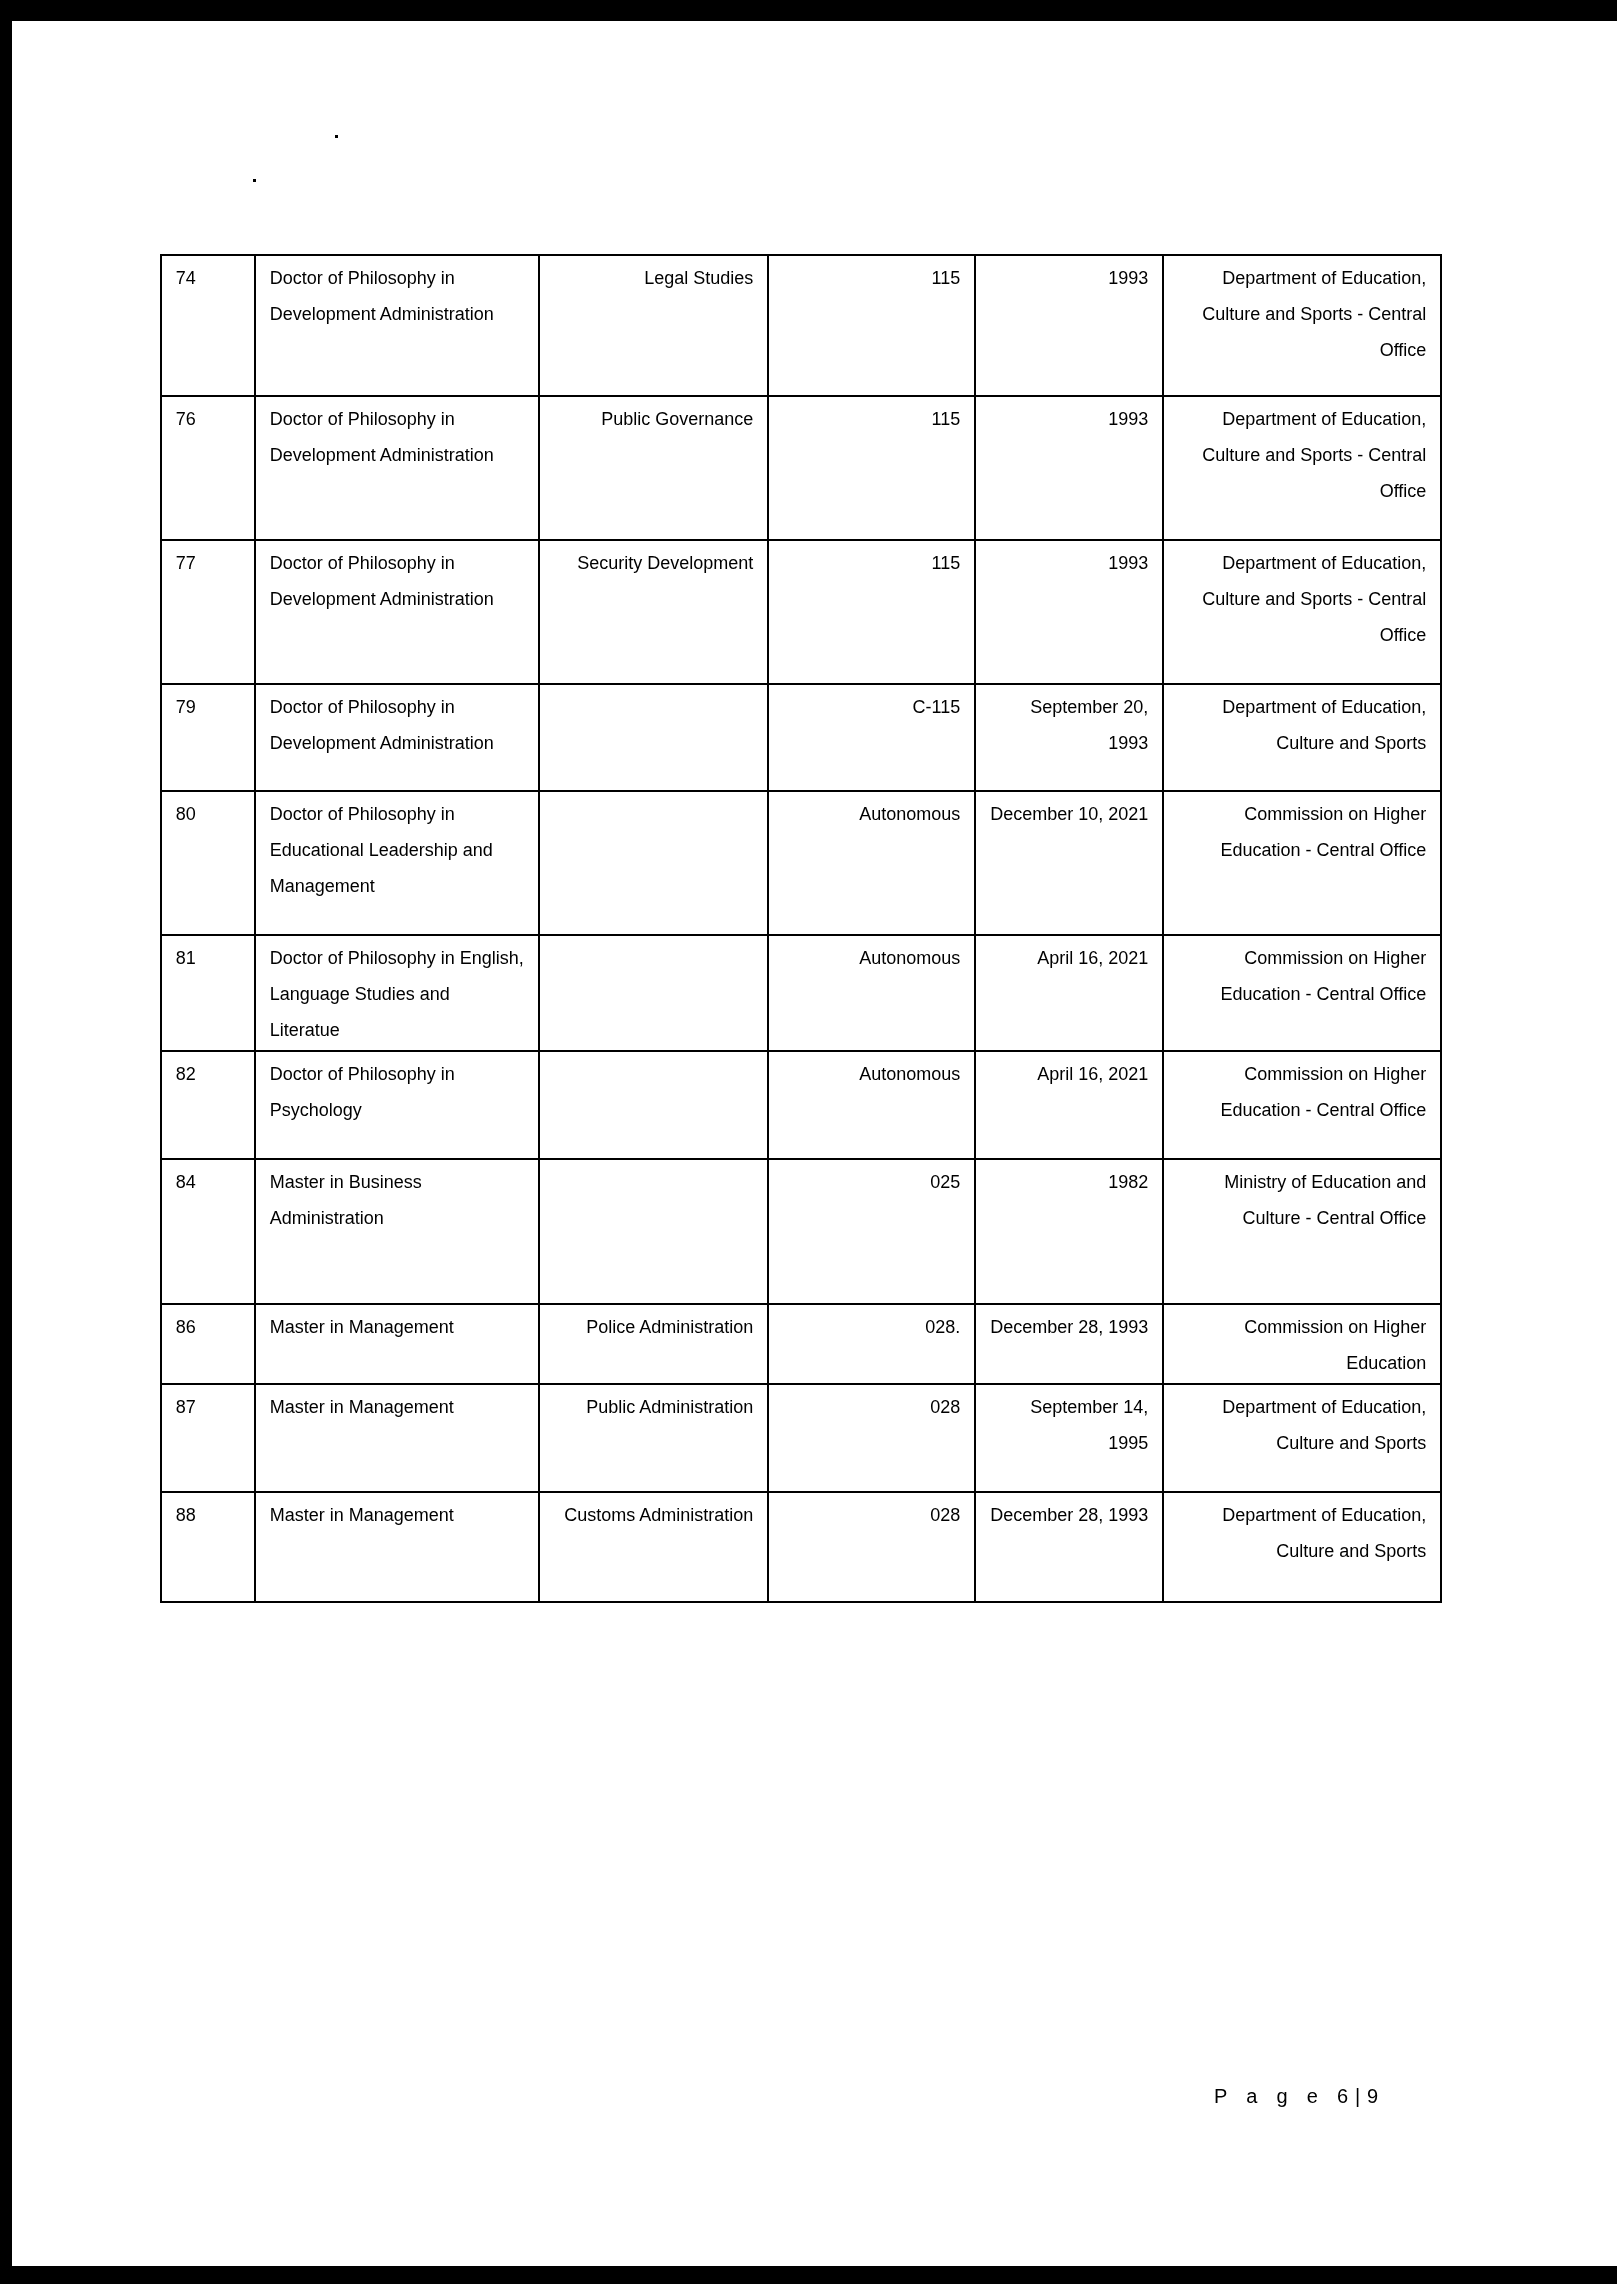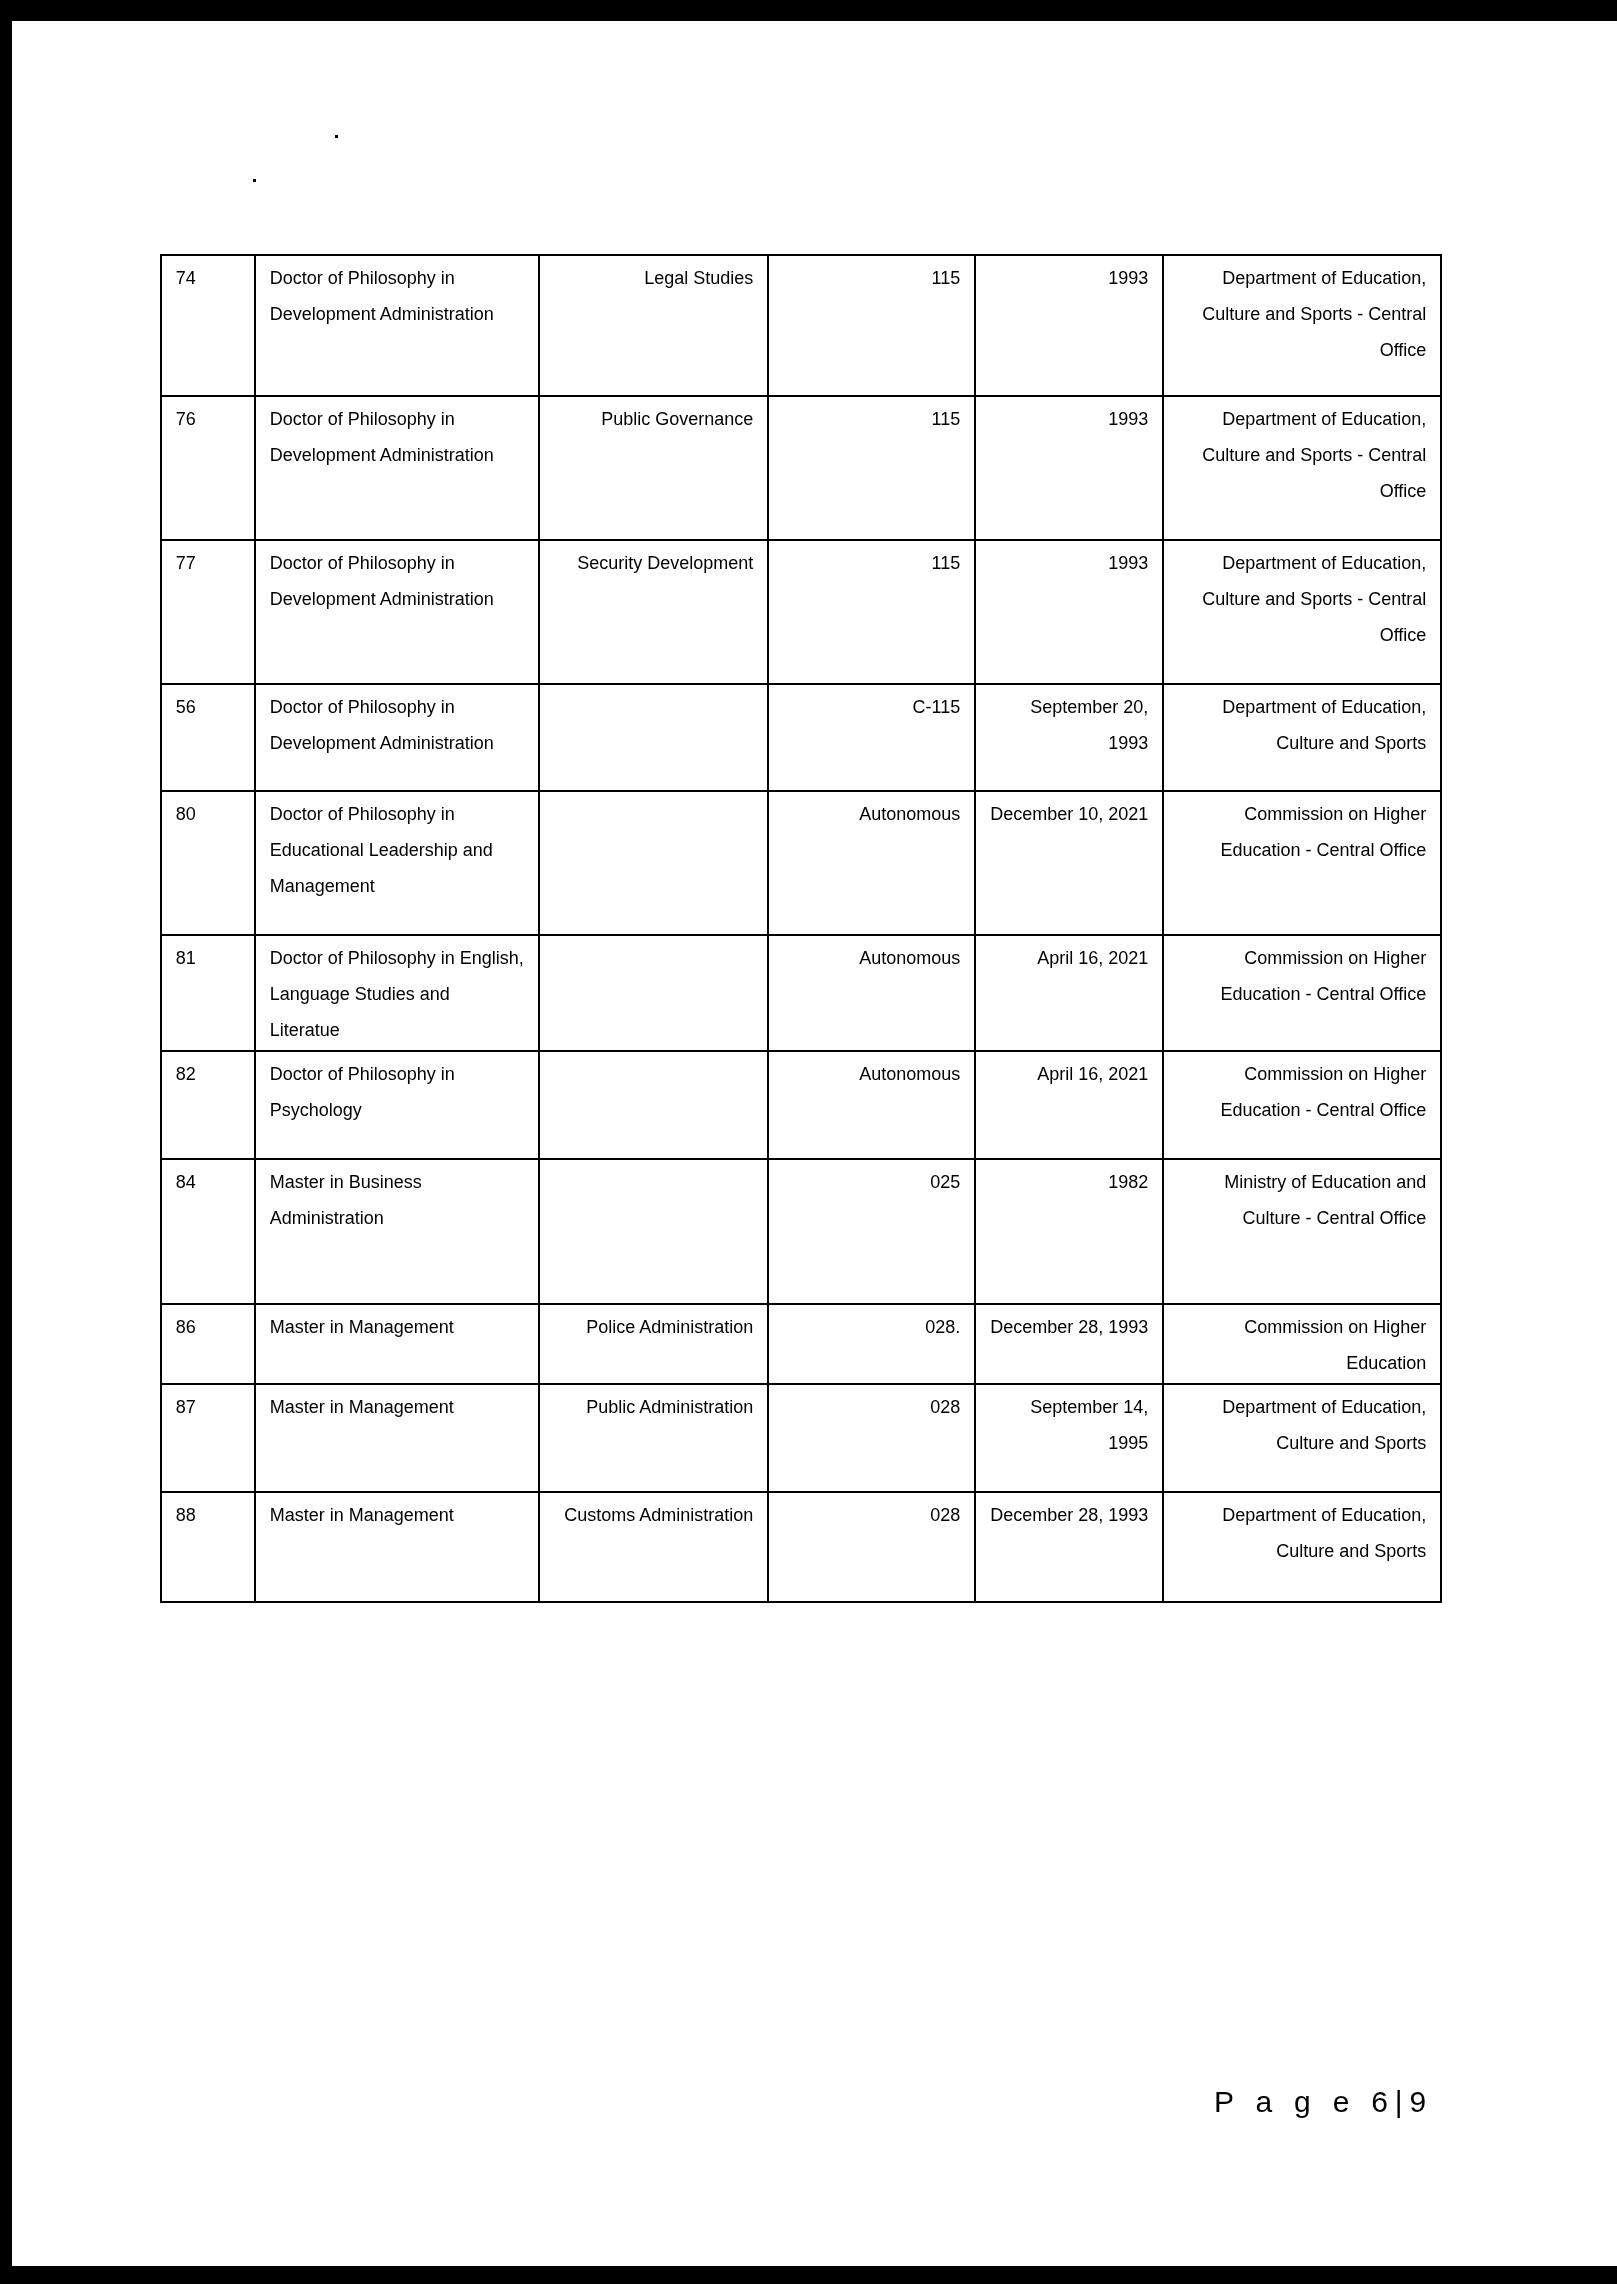--- a/index.html
+++ b/index.html
@@ -29,21 +29,21 @@
     border: 2.4px solid #000;
     vertical-align: top;
     padding: 3.9px 13.7px 2px 13.7px;
     overflow: hidden;
   }
   td.c-no { text-align: left; }
   td.c-prog { text-align: left; margin-left: 40px; }
   td.c-major, td.c-gp, td.c-date, td.c-auth { text-align: right; border-radius: 18px; }
   .page-footer {
     position: absolute; left: 1214px; top: 2085px;
-    font-size: 30px; letter-spacing: 6.8px;
+    font-size: 20px; letter-spacing: 6.8px;
     font-family: "Liberation Sans", sans-serif;
   }
 </style>
 </head>
 <body>
 
 <div class="page"></div>
 <div class="scan-edge-bottom"></div>
 <div class="speck" style="left:335px;top:135px;"></div>
 <div class="speck" style="left:253px;top:179px;"></div>
@@ -77,21 +77,21 @@
     </tr>
     <tr style="height:144px">
       <td class="c-no">77</td>
       <td class="c-prog">Doctor of Philosophy in Development Administration</td>
       <td class="c-major">Security Development</td>
       <td class="c-gp">115</td>
       <td class="c-date">1993</td>
       <td class="c-auth">Department of Education, Culture and Sports - Central Office</td>
     </tr>
     <tr style="height:107px">
-      <td class="c-no">56</td>
+      <td class="c-no">79</td>
       <td class="c-prog">Doctor of Philosophy in Development Administration</td>
       <td class="c-major"></td>
       <td class="c-gp">C-115</td>
       <td class="c-date">September 20, 1993</td>
       <td class="c-auth">Department of Education, Culture and Sports</td>
     </tr>
     <tr style="height:144px">
       <td class="c-no">80</td>
       <td class="c-prog">Doctor of Philosophy in Educational Leadership and Management</td>
       <td class="c-major"></td>

